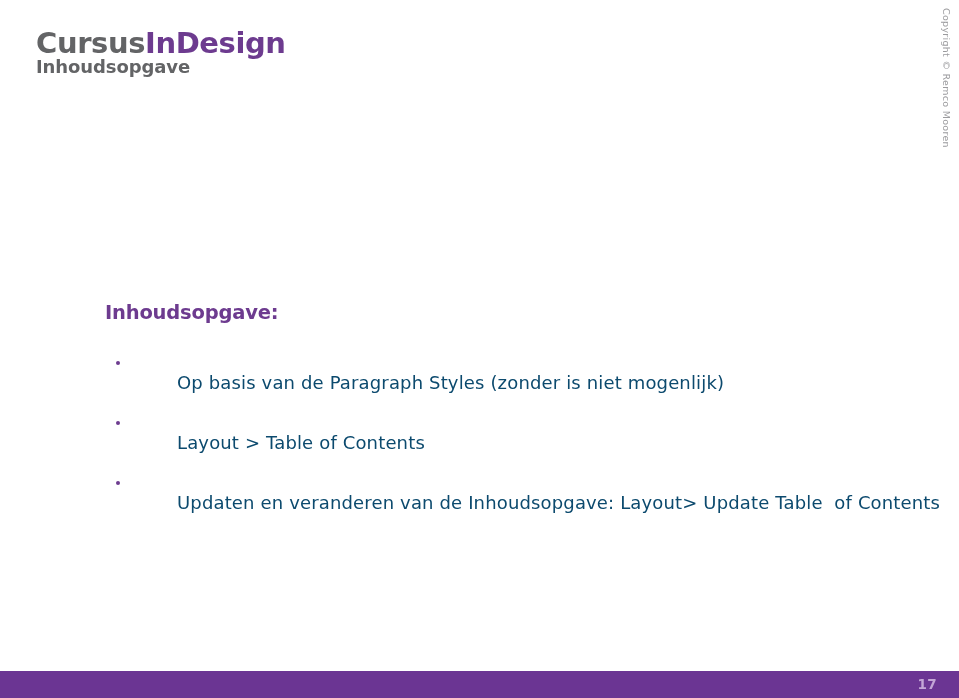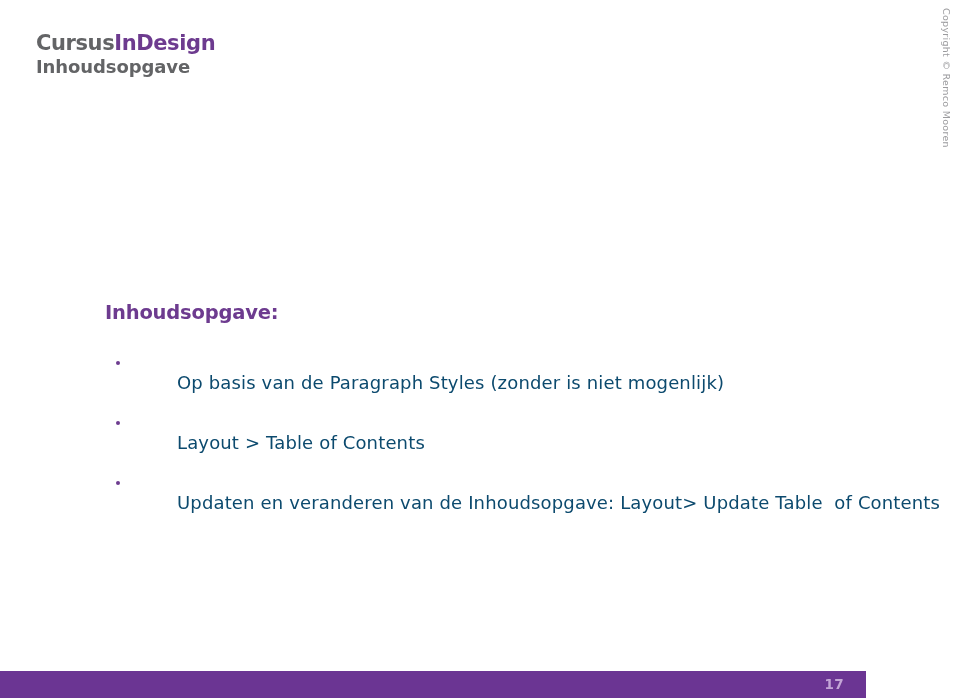--- a/index.html
+++ b/index.html
@@ -20,21 +20,21 @@
     background: #ffffff;
   }
 
   
   .logo-block {
     position: absolute;
     left: 36px;
     top: 28px;
   }
   .logo-title {
-    font-size: 21px;
+    font-size: 29px;
     font-weight: bold;
     letter-spacing: -0.4px;
     line-height: 30px;
     white-space: nowrap;
     text-align: center;
   }
   .logo-title .part-gray  { color: #636466; }
   .logo-title .part-purple{ color: #6d3b8f; }
   .logo-subtitle {
     font-size: 18px;
@@ -106,21 +106,21 @@
     height: 4px;
     border-radius: 50%;
     background: #6d3b8f;
   }
 
   
   .footer-bar {
     position: absolute;
     left: 0;
     bottom: 0;
-    width: 866px;
+    width: 959px;
     height: 27px;
     background: #6b3593;
   }
   .page-number {
     position: absolute;
     right: 22px;
     top: 5px;
     font-size: 13.5px;
     font-weight: bold;
     color: #c3a5d6;

